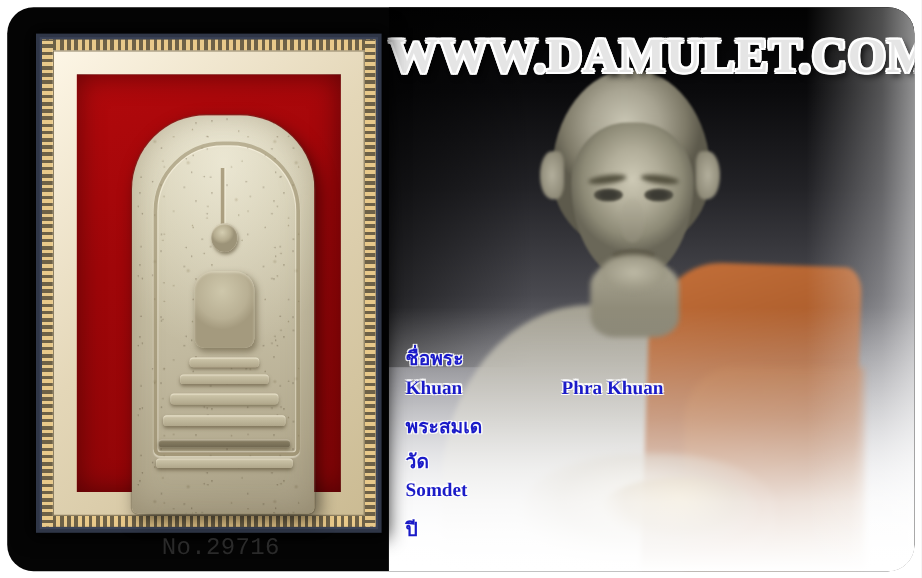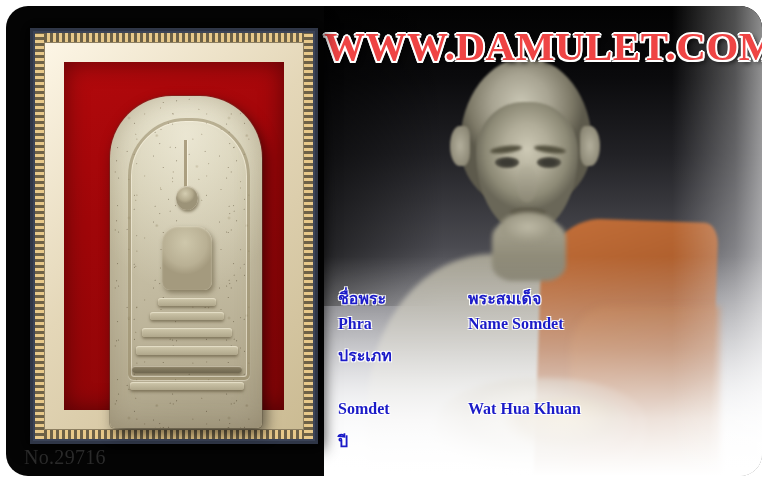--- a/index.html
+++ b/index.html
@@ -116,21 +116,21 @@
 
   
   .site-title{
     position:absolute;left:330px;top:16px;width:430px;height:48px;
     display:flex;align-items:center;justify-content:center;
     font-family:"Liberation Serif",serif;
     font-variant:small-caps;
     font-weight:bold;
     font-size:41px;
     letter-spacing:.5px;
-    color:#ef4444;
+    color:#e5e5e5;
     white-space:nowrap;
     text-shadow:
       -1.5px -1.5px 0 #ffffff,  1.5px -1.5px 0 #ffffff,
       -1.5px  1.5px 0 #ffffff,  1.5px  1.5px 0 #ffffff,
       -2px 0 0 #ffffff, 2px 0 0 #ffffff, 0 -2px 0 #ffffff, 0 2px 0 #ffffff,
        3px 3px 5px rgba(0,0,0,.9);
   }
 
   
   .specs{position:absolute;left:332px;top:280px;width:400px;}
@@ -279,22 +279,23 @@
   }
   .step.s1{left:48px;top:202px;width:58px;height:8px;}
   .step.s2{left:40px;top:216px;width:74px;height:8px;}
   .step.s3{left:32px;top:232px;width:90px;height:9px;}
   .step.s4{left:26px;top:250px;width:102px;height:9px;}
   .step.s5{left:22px;top:270px;width:110px;height:7px;background:linear-gradient(#8e8468,#6f6750);}
   .step.s6{left:20px;top:286px;width:114px;height:8px;}
 
   
   .caption{
-    position:absolute;left:24px;top:446px;width:288px;
-    font-family:Liberation Serif, serif;
+    position:absolute;left:40px;top:446px;width:288px;
+    text-align:center;
+    font-family:Liberation Mono, monospace;
     font-size:20px;
     color:#2a2a2a;
     letter-spacing:.3px;
   }
 </style>
 </head>
 <body>
 
 <div id="stage">
   <div class="card">
@@ -321,34 +322,33 @@
       <div class="m-bowl"></div>
       <div class="photo-fade"></div>
       <div class="photo-fade-r"></div>
     </div>
 
     <div class="site-title">WWW.DAMULET.COM</div>
 
     <div class="specs">
       <div class="spec-row">
         <span class="spec-label">ชื่อพระ</span>
-        <span class="spec-value">พระสมเด็จ</span>
-      </div>
-      <div class="spec-row">
-        <span class="spec-label">Phra</span>
-        <span class="spec-value">Name Somdet</span>
-      </div>
-      <div class="spec-row">
-        <span class="spec-label">ประเภท</span>
-      </div>
-      <div class="spec-row">
+      </div>
+      <div class="spec-row">
+        <span class="spec-label">Khuan</span>
+        <span class="spec-value">Phra Khuan</span>
+      </div>
+      <div class="spec-row">
+        <span class="spec-label">พระสมเด</span>
+      </div>
+      <div class="spec-row">
+        <span class="spec-label">วัด</span>
       </div>
       <div class="spec-row">
         <span class="spec-label">Somdet</span>
-        <span class="spec-value">Wat Hua Khuan</span>
       </div>
       <div class="spec-row">
         <span class="spec-label">ปี</span>
       </div>
     </div>
 
     <div class="frame">
       <div class="frame-bead"></div>
       <div class="frame-ivory">
         <div class="frame-mat">

